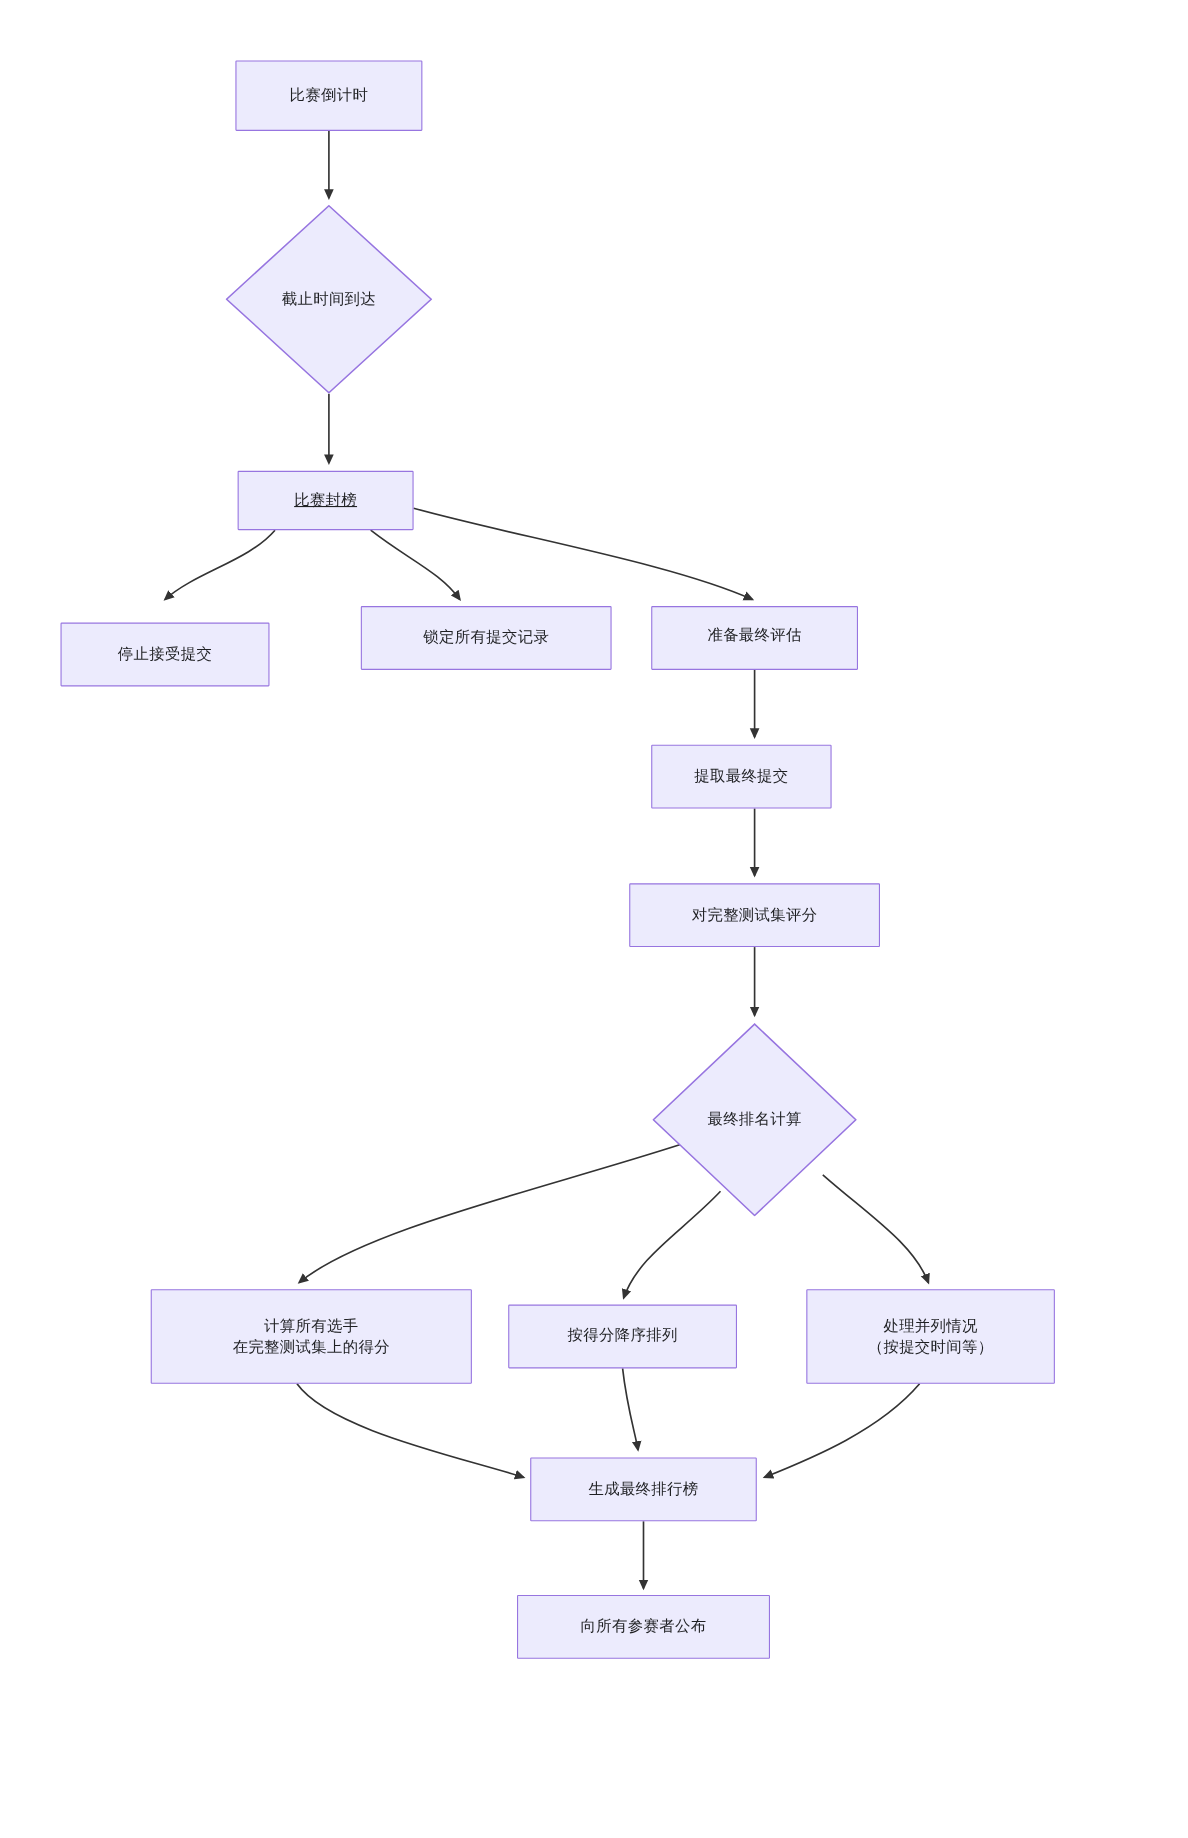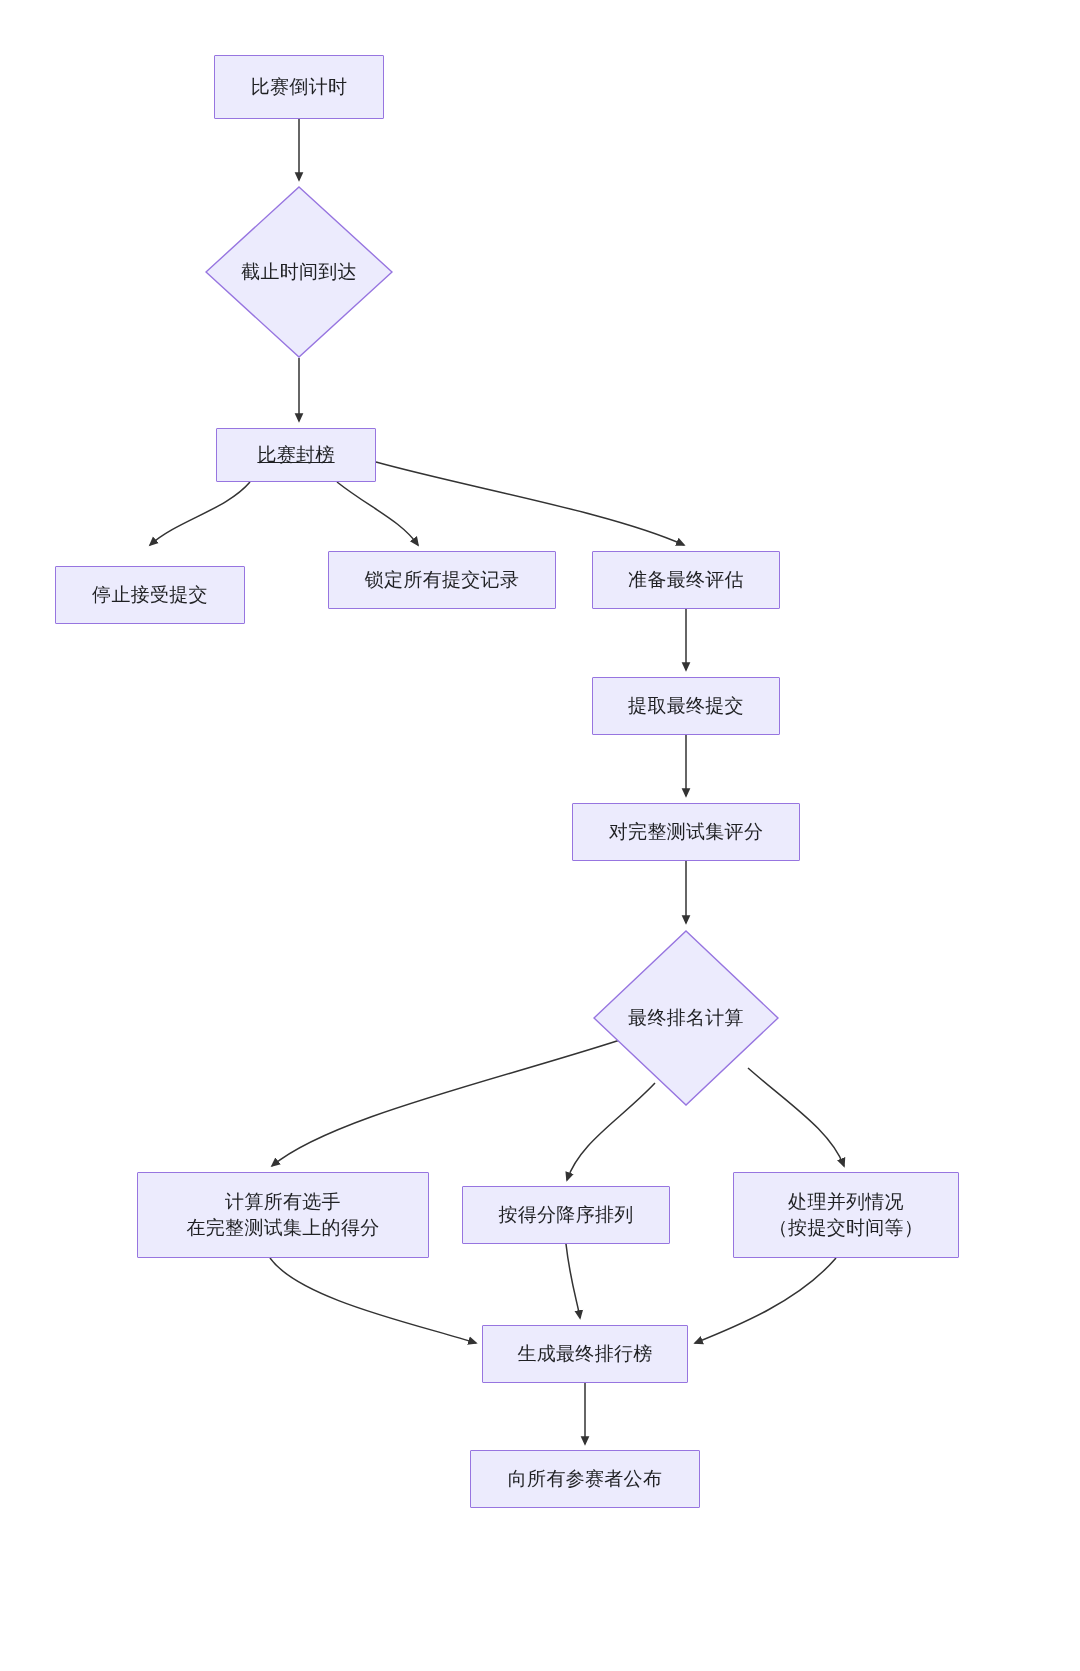--- a/index.html
+++ b/index.html
@@ -25,21 +25,21 @@
     height: 1671px;
   }
   .node {
     position: absolute;
     box-sizing: border-box;
     display: flex;
     align-items: center;
     justify-content: center;
     text-align: center;
     color: #1f2023;
-    font-size: 19px;
+    font-size: 14px;
     line-height: 1.38;
     letter-spacing: 0.3px;
     z-index: 2;
   }
   .node-rect {
     background: #ECEBFD;
     border: 1.4px solid #9775E0;
     border-radius: 1px;
   }
   .node-diamond {
@@ -106,24 +106,24 @@
       </div>
       <div class="node node-rect" style="left: 216px; top: 428px; width: 160px; height: 54px; text-decoration: underline;">
         <span class="node-label">比赛封榜</span>
       </div>
       <div class="node node-rect" style="left: 55px; top: 566px; width: 190px; height: 58px;">
         <span class="node-label">停止接受提交</span>
       </div>
       <div class="node node-rect" style="left: 304px; top: 551px; width: 228px; height: 58px; margin-left: 24px;">
         <span class="node-label">锁定所有提交记录</span>
       </div>
-      <div class="node node-rect" style="left: 592px; top: 551px; width: 188px; height: 58px;">
+      <div class="node node-rect" style="left: 592px; top: 551px; width: 188px; height: 58px; font-family: Liberation Mono, monospace;">
         <span class="node-label">准备最终评估</span>
       </div>
-      <div class="node node-rect" style="left: 592px; top: 677px; width: 188px; height: 58px;">
+      <div class="node node-rect" style="left: 592px; top: 677px; width: 164px; height: 58px;">
         <span class="node-label">提取最终提交</span>
       </div>
       <div class="node node-rect" style="left: 572px; top: 803px; width: 228px; height: 58px;">
         <span class="node-label">对完整测试集评分</span>
       </div>
       <div class="node node-diamond" style="left: 593px; top: 930px; width: 186px; height: 176px;">
         <svg class="diamond-shape" viewBox="0 0 186 176" preserveAspectRatio="none">
           <polygon points="93,1 185,88 93,175 1,88" fill="#ECEBFD" stroke="#9775E0" stroke-width="1.4"></polygon>
         </svg>
         <span class="node-label">最终排名计算</span>

